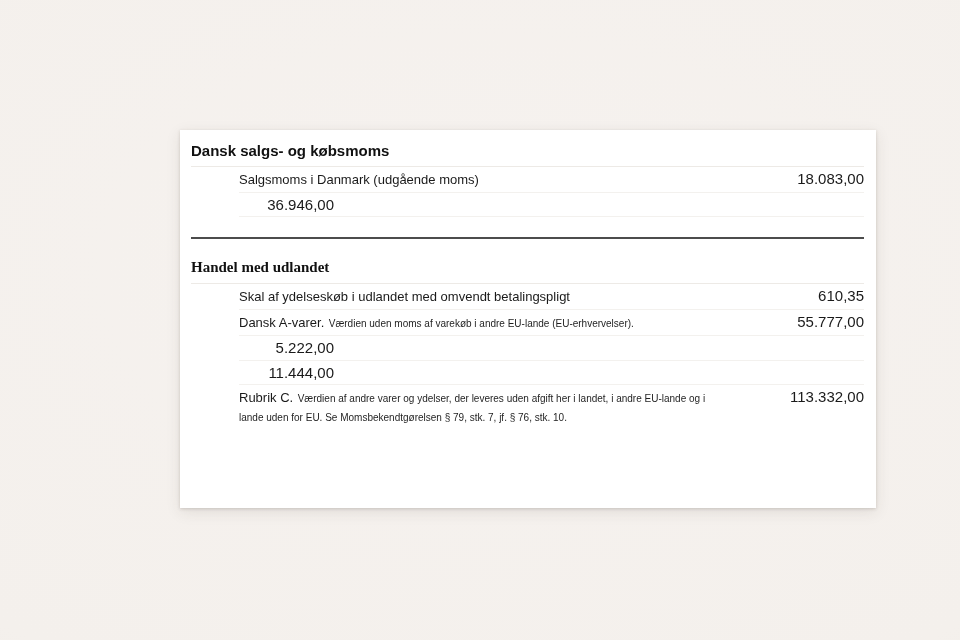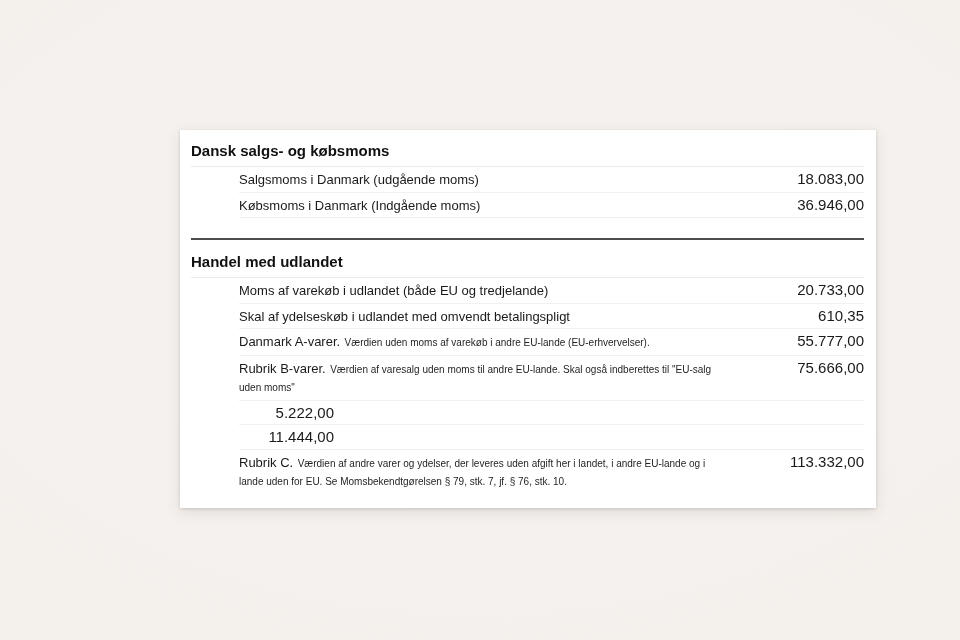--- a/index.html
+++ b/index.html
@@ -58,80 +58,64 @@
     min-width: 95px;
     text-align: right;
     line-height: 16.5px;
     white-space: nowrap;
   }
   .section-divider {
     border: none;
     border-top: 2px solid var(--divider, #4c4c4c);
     margin: 20px 0 0 0;
   }
-  .section-2-title { margin-top: 10px; }
+  .section-2-title { margin-top: 17px; font-family: Liberation Serif, serif; }
 </style>
 </head>
 <body>
 
 <div class="report-card">
 
   <div>
     <div class="section-title">Dansk salgs- og købsmoms</div>
 
     <div class="row">
       <div class="label-wrap">
         <span class="row-label">Salgsmoms i Danmark (udgående moms)</span>
       </div>
       <div class="row-value">18.083,00</div>
     </div>
 
     <div class="row">
-      <div class="label-wrap">
-        <span class="row-label">Købsmoms i Danmark (Indgående moms)</span>
-      </div>
       <div class="row-value">36.946,00</div>
     </div>
   </div>
 
   <hr class="section-divider">
 
   <div>
     <div class="section-title section-2-title">Handel med udlandet</div>
 
-    <div class="row">
-      <div class="label-wrap">
-        <span class="row-label">Moms af varekøb i udlandet (både EU og tredjelande)</span>
-      </div>
-      <div class="row-value">20.733,00</div>
-    </div>
 
     <div class="row">
       <div class="label-wrap">
         <span class="row-label">Skal af ydelseskøb i udlandet med omvendt betalingspligt</span>
       </div>
       <div class="row-value">610,35</div>
     </div>
 
     <div class="row">
       <div class="label-wrap">
-        <span class="row-label">Danmark A-varer.</span>
+        <span class="row-label">Dansk A-varer.</span>
         <span class="row-desc">Værdien uden moms af varekøb i andre EU-lande (EU-erhvervelser).</span>
       </div>
       <div class="row-value">55.777,00</div>
     </div>
 
 
-    <div class="row">
-      <div class="label-wrap">
-        <span class="row-label">Rubrik B-varer.</span>
-        <span class="row-desc">Værdien af varesalg uden moms til andre EU-lande. Skal også indberettes til "EU-salg uden moms"</span>
-      </div>
-      <div class="row-value">75.666,00</div>
-    </div>
 
     <div class="row">
       <div class="row-value">5.222,00</div>
     </div>
 
     <div class="row">
       <div class="row-value">11.444,00</div>
     </div>
 
     <div class="row" style="border-bottom:none;">

